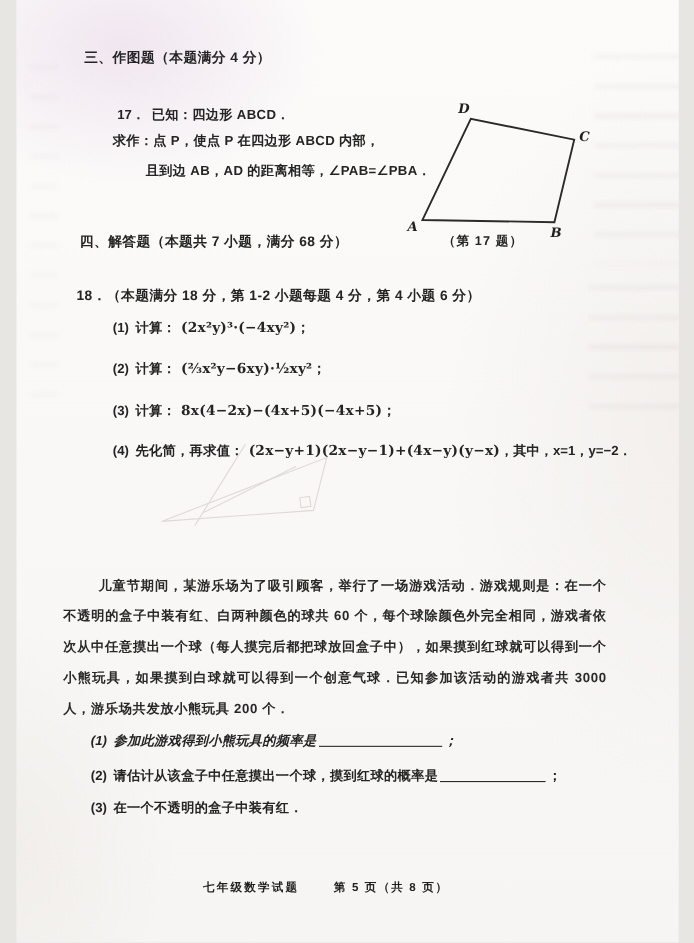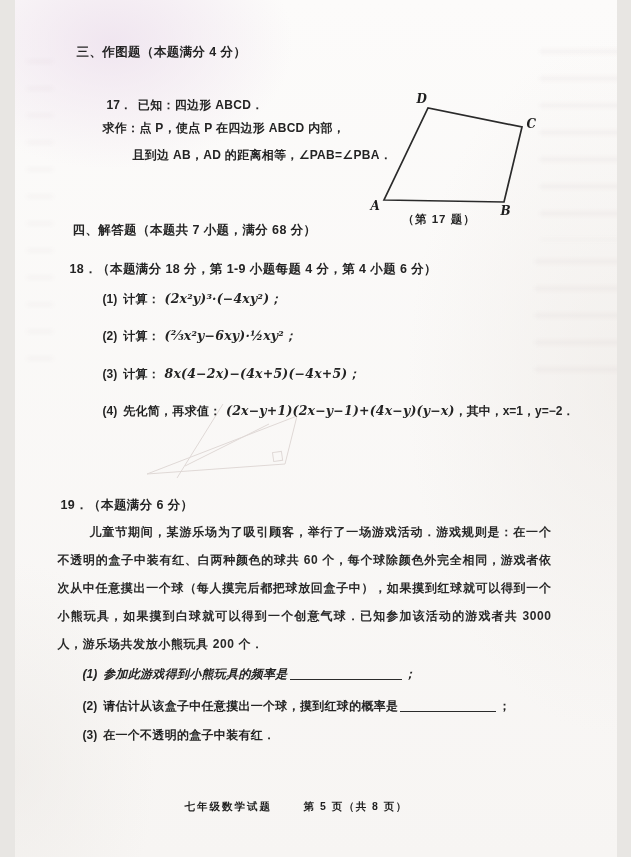--- a/index.html
+++ b/index.html
@@ -13,21 +13,21 @@
     font-family:"Liberation Sans","DejaVu Sans",sans-serif;
     background:
       radial-gradient(ellipse 260px 180px at 16% 5%, rgba(238,226,238,0.85), rgba(238,226,238,0) 70%),
       radial-gradient(ellipse 300px 500px at 100% 45%, rgba(236,232,228,0.55), rgba(236,232,228,0) 70%),
       radial-gradient(ellipse 200px 300px at 0% 90%, rgba(234,231,227,0.5), rgba(234,231,227,0) 70%),
       linear-gradient(#fcfbfa,#f7f5f3);
   }
   .abs { position:absolute; white-space:nowrap; }
   .h { font-weight:700; font-size:12.5px; letter-spacing:0.4px; }
   .t { font-weight:700; font-size:12px; letter-spacing:0.3px; }
-  .math { font-family:"DejaVu Serif","Liberation Serif",serif; font-style:italic; font-weight:600; font-size:12.5px; letter-spacing:0.2px; }
+  .math { font-family:"DejaVu Serif","Liberation Serif",serif; font-weight:600; font-size:12.5px; letter-spacing:0.2px; }
   .cn-tail { font-family:"Liberation Sans","DejaVu Sans",sans-serif; font-style:normal; font-weight:700; font-size:12px; }
   .item-num { font-weight:700; font-size:12px; margin-right:6px; }
   .para {
     position:absolute; left:43px; top:518px; width:494px;
     font-weight:700; font-size:12px; line-height:28px;
     text-align:justify; text-indent:32px; letter-spacing:0.6px;
     white-space:normal; color:#282828;
   }
   .blank { display:inline-block; border-bottom:1.6px solid #2b2b2b; height:12px; vertical-align:-2px; margin:0 2px; }
   .blank.w1 { width:112px; }
@@ -76,37 +76,36 @@
     <svg width="185" height="125" viewBox="0 0 185 125">
       <polygon points="19,114 139,116 157,41 63,22" fill="none" stroke="#2a2a2a" stroke-width="1.7"></polygon>
     </svg>
     <span class="vlabel" style="left:52px; top:6px;">D</span>
     <span class="vlabel" style="left:162px; top:31px;">C</span>
     <span class="vlabel" style="left:136px; top:118px;">B</span>
     <span class="vlabel" style="left:6px; top:113px;">A</span>
     <div class="fig-caption">（第 17 题）</div>
   </div>
 
-  <div class="abs h" style="left:58px; top:222px;">四、解答题（本题共 7 小题，满分 68 分）</div>
-  <div class="abs h" style="left:55px; top:261px;">18．（本题满分 18 分，第 1-9 小题每题 4 分，第 4 小题 6 分）</div>
+  <div class="abs h" style="left:58px; top:212px;">四、解答题（本题共 7 小题，满分 68 分）</div>
+  <div class="abs h" style="left:55px; top:261px;">18．（本题满分 18 分，第 1-2 小题每题 4 分，第 4 小题 6 分）</div>
 
   <div class="abs" style="left:88px; top:289px;">
     <span class="item-num">(1)</span><span class="t">计算：</span> <span class="math">(2x²y)³·(−4xy²)；</span>
   </div>
   <div class="abs" style="left:88px; top:326px;">
     <span class="item-num">(2)</span><span class="t">计算：</span> <span class="math">(⅔x²y−6xy)·½xy²；</span>
   </div>
   <div class="abs" style="left:88px; top:364px;text-align:right;">
     <span class="item-num">(3)</span><span class="t">计算：</span> <span class="math">8x(4−2x)−(4x+5)(−4x+5)；</span>
   </div>
   <div class="abs" style="left:88px; top:401px;">
     <span class="item-num">(4)</span><span class="t">先化简，再求值：</span> <span class="math">(2x−y+1)(2x−y−1)+(4x−y)(y−x)</span><span class="cn-tail">，其中，x=1，y=−2．</span>
   </div>
 
-  <div class="abs h" style="left:46px; top:497px;">19．（本题满分 6 分）</div>
   <div class="para">儿童节期间，某游乐场为了吸引顾客，举行了一场游戏活动．游戏规则是：在一个不透明的盒子中装有红、白两种颜色的球共 60 个，每个球除颜色外完全相同，游戏者依次从中任意摸出一个球（每人摸完后都把球放回盒子中），如果摸到红球就可以得到一个小熊玩具，如果摸到白球就可以得到一个创意气球．已知参加该活动的游戏者共 3000 人，游乐场共发放小熊玩具 200 个．</div>
 
   <div class="abs" style="left:68px; top:664px;font-style:italic;">
     <span class="item-num">(1)</span><span class="t">参加此游戏得到小熊玩具的频率是</span><span class="blank w1"></span><span class="t">；</span>
   </div>
   <div class="abs" style="left:68px; top:696px;">
     <span class="item-num">(2)</span><span class="t">请估计从该盒子中任意摸出一个球，摸到红球的概率是</span><span class="blank w2"></span><span class="t">；</span>
   </div>
   <div class="abs" style="left:68px; top:725px;">
     <span class="item-num">(3)</span><span class="t">在一个不透明的盒子中装有红．</span>

